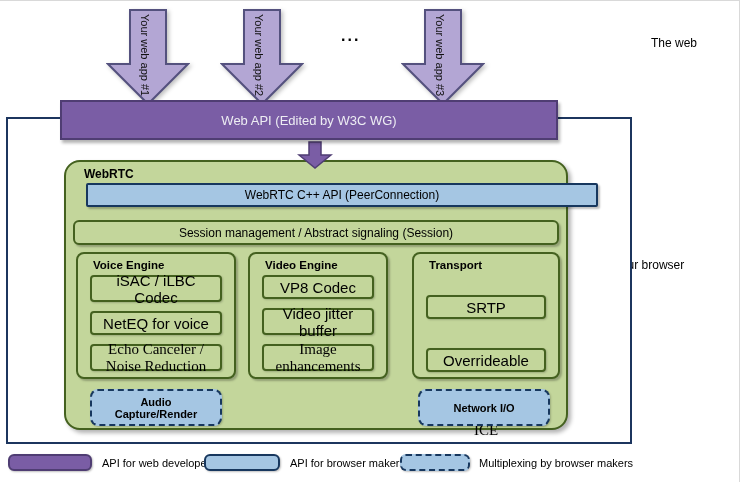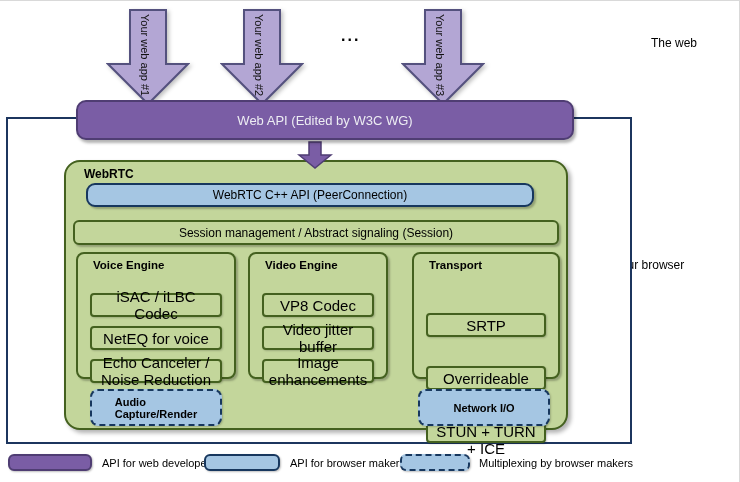--- a/index.html
+++ b/index.html
@@ -23,71 +23,71 @@
     position:absolute; left:33px; top:5px; height:72px;
     writing-mode:vertical-rl; font-size:11px; color:#111; white-space:nowrap;
   }
   .ellipsis { left:341px; top:26px; font-size:16px; font-weight:bold; letter-spacing:2px; }
 
   .side-label { font-size:12px; color:#000; }
   .the-web { left:651px; top:35px; }
   .your-browser { left:614px; top:257px; }
 
   .web-api {
-    left:76px; top:99px; width:498px; height:40px; z-index:5;
-    background:var(--purple); border:2px solid var(--purple_border); border-radius:10px;
+    left:60px; top:99px; width:498px; height:40px; z-index:5;
+    background:var(--purple); border:2px solid var(--purple_border); border-radius:0;
     display:flex; align-items:center; justify-content:center;
     color:var(--web_api_text); font-size:13px;
     box-shadow:2px 3px 3px rgba(0,0,0,0.3);
   }
 
   .connector { left:297px; top:140px; z-index:4; }
   .connector-shape { fill:var(--purple); stroke:var(--purple_border); stroke-width:1.5; }
 
   .webrtc-box {
     left:64px; top:159px; width:504px; height:270px; z-index:3;
     background:var(--green_fill); border:2px solid var(--green_border); border-radius:16px;
     box-shadow:3px 3px 4px rgba(0,0,0,0.3);
   }
   .webrtc-title { left:84px; top:166px; z-index:6; font-size:12px; font-weight:bold; }
 
   .cpp-bar {
-    left:86px; top:182px; width:448px; height:24px; z-index:6;
-    background:var(--blue_fill); border:2px solid var(--blue_border); border-radius:9px;
+    left:86px; top:182px; width:512px; height:24px; z-index:6;
+    background:var(--blue_fill); border:2px solid var(--blue_border); border-radius:2px;
     display:flex; align-items:center; justify-content:center; font-size:12px;
     box-shadow:2px 2px 2px rgba(0,0,0,0.25);
   }
   .session-bar {
     left:73px; top:219px; width:486px; height:25px; z-index:6;
     background:var(--green_fill); border:2px solid var(--green_border); border-radius:6px;
     display:flex; align-items:center; justify-content:center; font-size:12px;
     box-shadow:2px 2px 2px rgba(0,0,0,0.25);
   }
 
   .engine-col {
     top:251px; height:127px; z-index:6;
     background:var(--green_fill); border:2px solid var(--green_border); border-radius:8px;
     display:flex; flex-direction:column; padding:5px 12px 6px 12px;
     box-shadow:2px 2px 2px rgba(0,0,0,0.25);
   }
-  .col-title { font-size:11.5px; font-weight:bold; padding-left:3px; margin-bottom:22px; }
+  .col-title { font-size:11.5px; font-weight:bold; padding-left:3px; margin-bottom:4px; }
   .col-item {
     background:var(--green_fill); border:2px solid var(--green_border); border-radius:4px;
     font-size:15px; text-align:center; white-space:pre-line;
     display:flex; align-items:center; justify-content:center;
     min-height:24px; padding:2px 4px; margin-bottom:9px;
     box-shadow:1px 1px 2px rgba(0,0,0,0.2);
   }
-  .col-item:last-child { margin-bottom:0; }
+  .col-item:last-child { margin-bottom:0;font-family:Liberation Serif, serif; }
 
   .capture-box {
     top:388px; width:132px; height:37px; z-index:6;
     background:var(--blue_fill); border:2px dashed var(--blue_border); border-radius:8px;
     display:flex; align-items:center; justify-content:center;
-    font-size:11px; font-weight:bold; white-space:pre-line;
+    font-size:11px; font-weight:bold; text-align:center; white-space:pre-line;
     box-shadow:1px 1px 2px rgba(0,0,0,0.2);
   }
 
   .legend-swatch { top:453px; height:17px; border-radius:6px; box-shadow:1px 1px 2px rgba(0,0,0,0.25); }
   .legend-purple { left:8px; width:84px; background:var(--purple); border:2px solid var(--purple_border); }
   .legend-blue { left:204px; width:76px; background:var(--blue_fill); border:2px solid var(--blue_border); }
   .legend-dashed { left:400px; width:70px; background:var(--blue_fill); border:2px dashed var(--blue_border); }
   .legend-label { top:456px; font-size:11px; }
   .legend-label-1 { left:102px; }
   .legend-label-2 { left:290px; }

